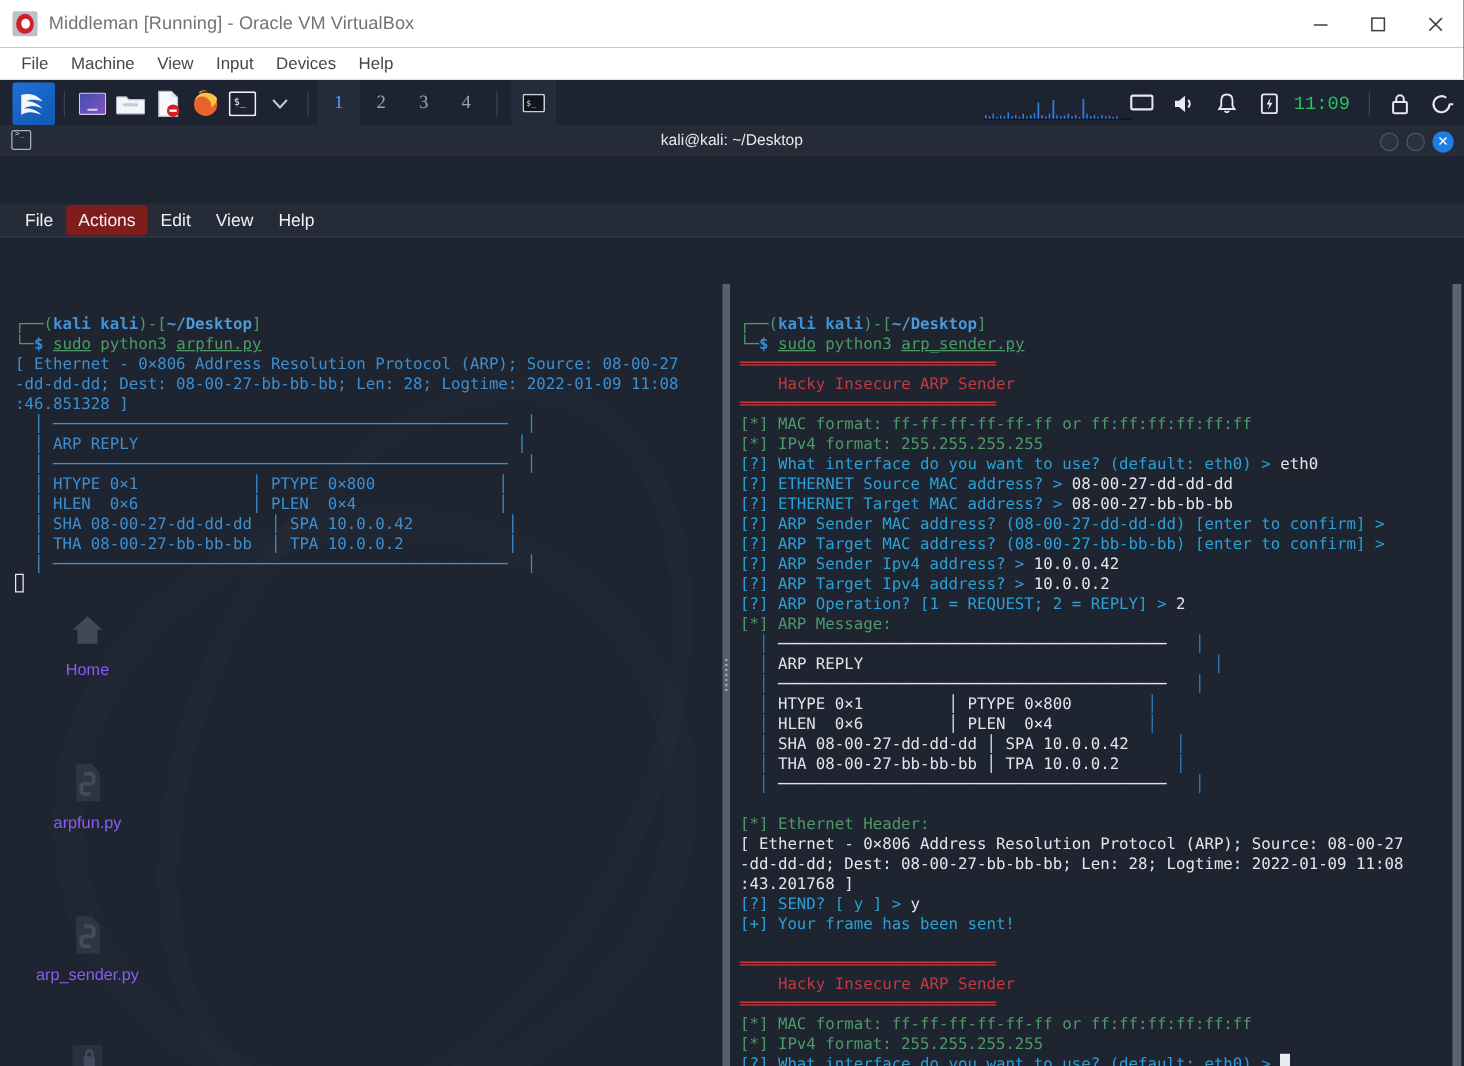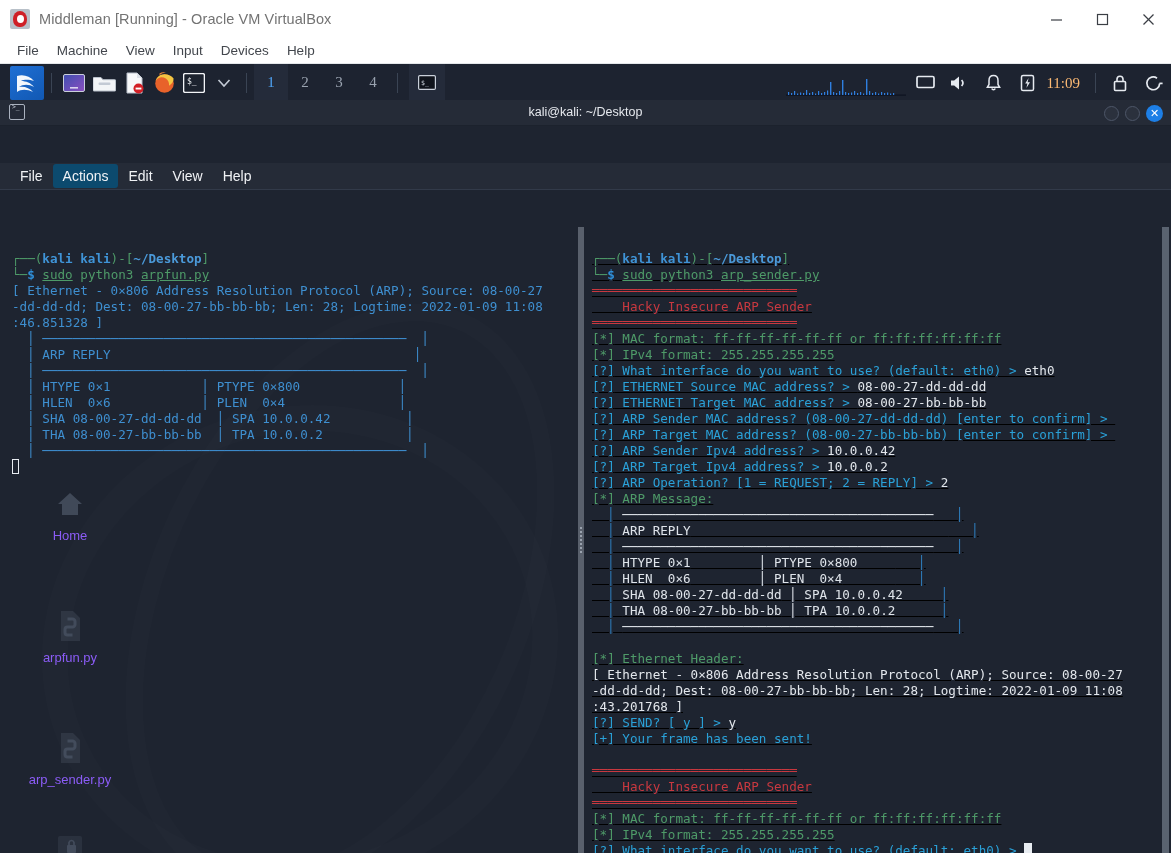--- a/index.html
+++ b/index.html
@@ -95,21 +95,21 @@
   .netgraph {
     position: absolute; left: 786px; top: 10px; width: 120px; height: 22px;
   }
   .kpr {
     position: absolute; right: 0; top: 0; height: 38px; display: flex; align-items: center;
   }
   .tray-ico {
     width: 34px; height: 38px; display: flex; align-items: center; justify-content: center;
   }
   .tray-clock {
-    font-size: 15px; color: #fdba74; font-family: Liberation Serif, serif;
+    font-size: 15px; color: #22c55e; font-family: Liberation Mono, monospace;
     padding: 0 8px 0 2px;
   }
 
   
   .term-window {
     position: absolute; left: 0; top: 100px; width: 1171px; height: 753px;
     background: #1e2430;
     display: flex; flex-direction: column; gap: 37px;
   }
   .term-titlebar {
@@ -146,21 +146,21 @@
   }
 
   .term-menubar {
     height: 29px; background: #252b37;
     display: flex; align-items: center; padding-left: 10px;
     border-bottom: 1px solid #323a49;
   }
   .tm-item {
     font-size: 14px; color: #f0f2f5; padding: 4px 10px; border-radius: 3px;
   }
-  .tm-item.hover { background: #0c4a6e; }
+  .tm-item.hover { background: #7f1d1d; }
 
   .term-body {
     flex: 1 1 auto; position: relative; display: flex;
     background: #1e2430; overflow: hidden;
   }
 
   
   .desktop-ghost {
     position: absolute; left: 0; top: 0; width: 200px; height: 100%;
     pointer-events: none; opacity: 1;
@@ -195,21 +195,21 @@
   }
   .pane-left { width: 578px; padding-left: 12px; }
   .pane-divider {
     width: 6px; background: #59606c; position: relative; z-index: 3;
     display: flex; align-items: center; justify-content: center;
   }
   .pane-divider .grip {
     width: 2px; height: 26px;
     background-image: repeating-linear-gradient(to bottom, #9aa2ae 0 2px, transparent 2px 4px);
   }
-  .pane-right { flex: 1 1 auto; position: relative; text-decoration: underline; }
+  .pane-right { flex: 1 1 auto; position: relative; }
 
   .scrollbar {
     position: absolute; right: 0; top: 0; bottom: 0; width: 11px;
     background: #1e2430; z-index: 4;
   }
   .scrollbar .thumb {
     position: absolute; left: 2px; right: 2px; top: 0; bottom: 0;
     background: #5a6370; border-radius: 0;
   }
 

